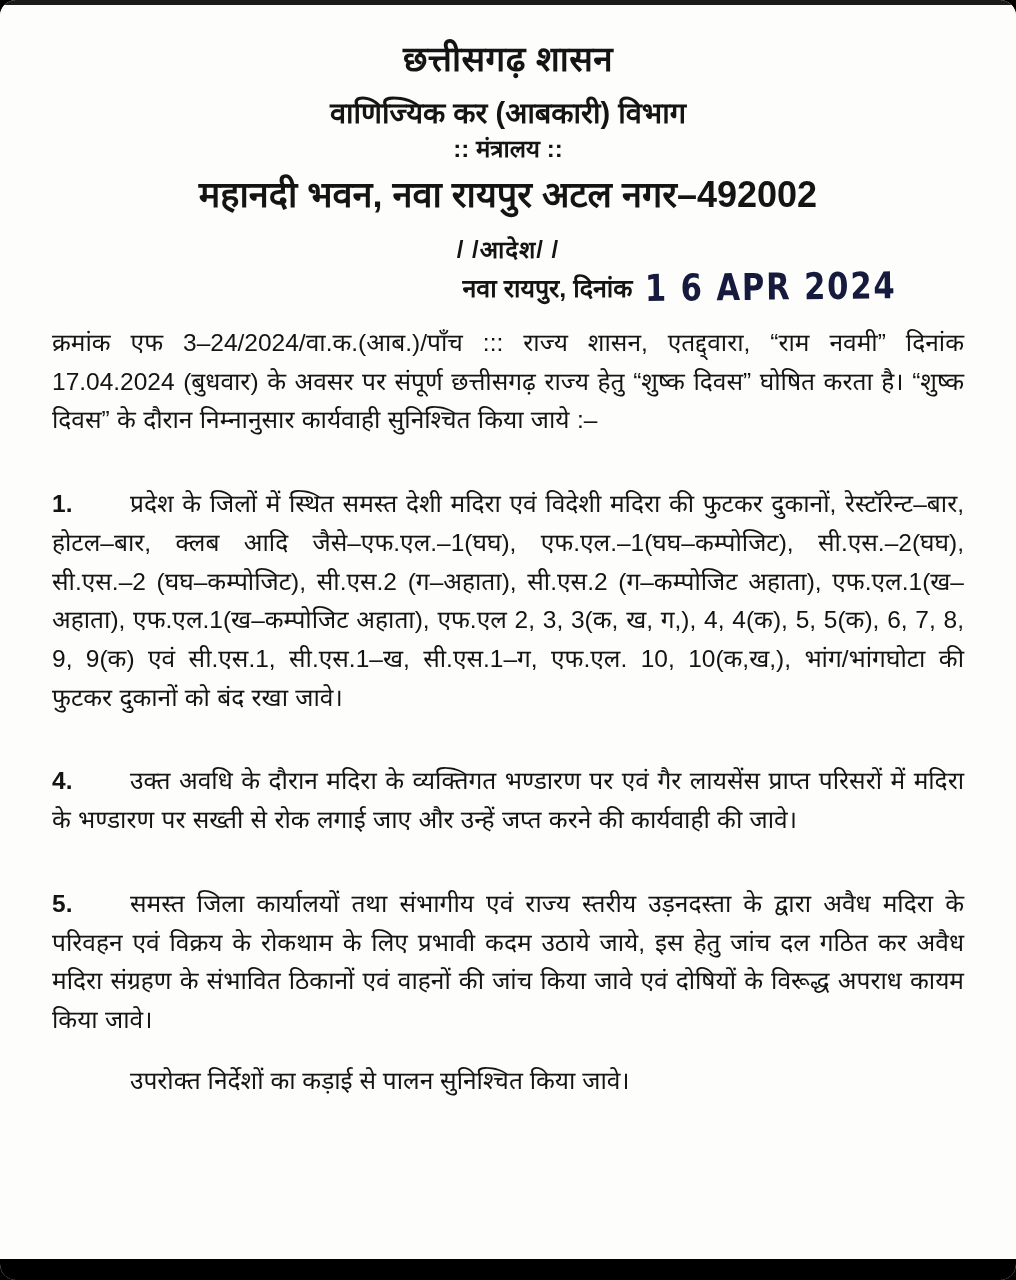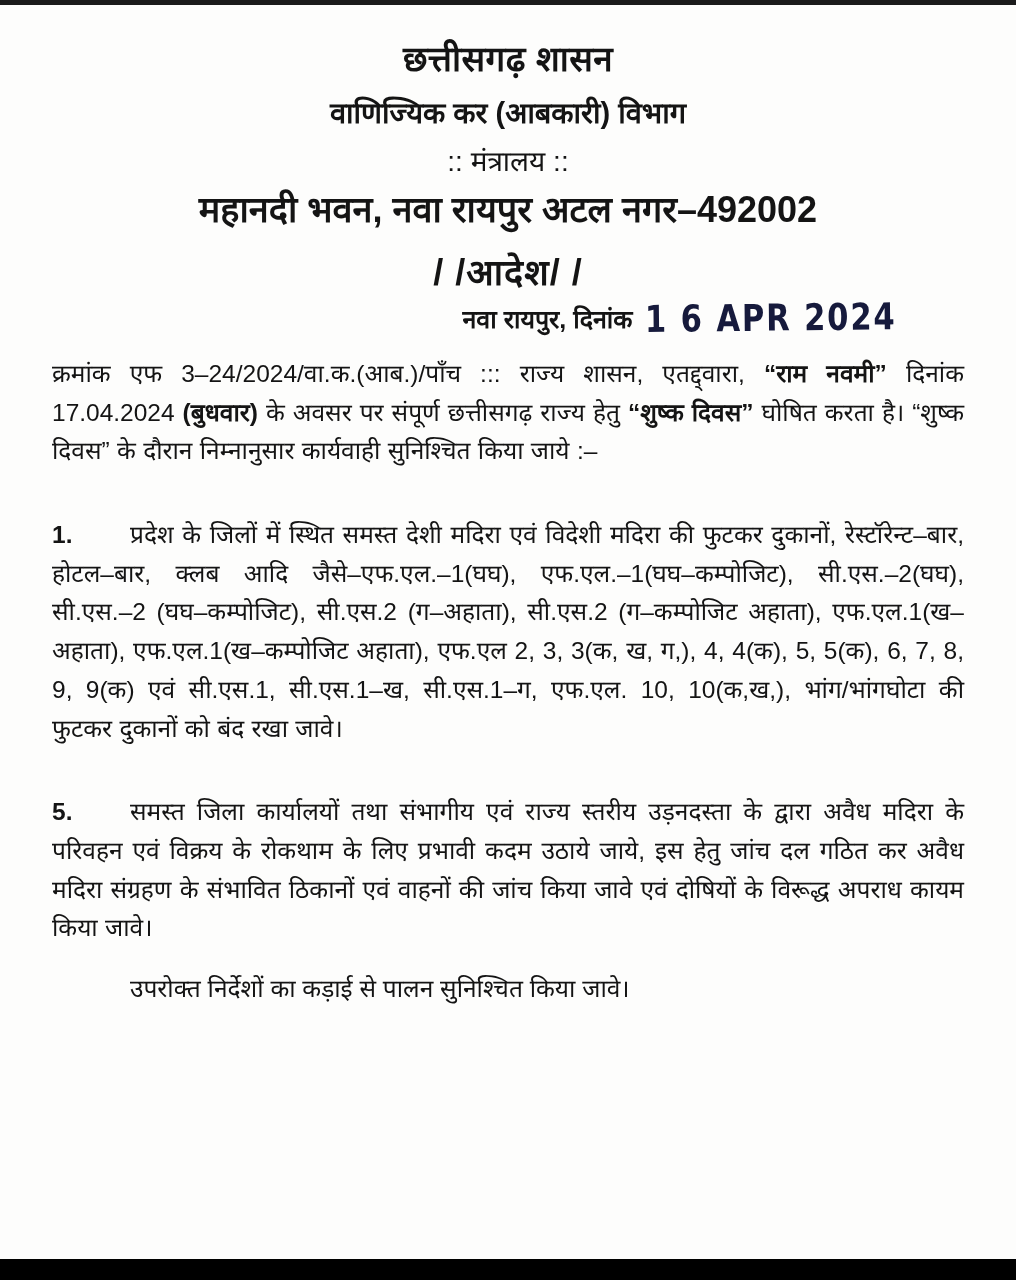--- a/index.html
+++ b/index.html
@@ -13,20 +13,21 @@
   }
 
   .page {
     position: relative;
     width: 1016px;
     height: 1280px;
     margin: 0 auto;
     background: #ffffff;
     overflow: hidden;
     color: #141414;
+    border-radius: 16px;
   }
 
   
   .scan-edge-top {
     position: absolute;
     left: 0; top: 0;
     width: 1016px; height: 5px;
     background: #1b1b1b;
   }
   .scan-edge-bottom {
@@ -76,40 +77,40 @@
     letter-spacing: .4px;
     line-height: 1.18;
   }
   .dept-name {
     font-size: 29px;
     font-weight: 600;
     margin-top: 17px;
     line-height: 1.2;
   }
   .ministry {
-    font-size: 28px;
-    font-weight: 400;
-    margin-top: 14px;
+    font-size: 24px;
+    font-weight: 700;
+    margin-top: 4px;
     line-height: 1.2;
   }
   .address {
     font-size: 36px;
     font-weight: 600;
     margin-top: 9px;
     line-height: 1.2;
   }
   .rule-00 {
     margin-top: 12px;
     font-size: 21px;
     font-weight: 700;
     letter-spacing: -1px;
   }
   .order-word {
     margin-top: 16px;
-    font-size: 36px;
+    font-size: 24px;
     font-weight: 600;
     letter-spacing: 1px;
   }
 
   
   .date-line {
     margin-top: 2px;
     text-align: right;
     padding-right: 46px;
     font-size: 25px;
@@ -144,21 +145,21 @@
     position: relative;
     padding-left: 0;
     margin-top: 45px;
   }
   .num {
     display: inline-block;
     min-width: 78px;
     font-weight: 600;
   }
   b, .b {
-    font-weight: 700;
+    font-weight: 400;
   }
   .closing {
     margin-top: 22px;
     font-size: 24.5px;
     line-height: 1.55;
     padding-left: 78px;
   }
 </style>
 </head>
 <body>
@@ -185,20 +186,22 @@
       </div>
 
       <div class="para para-intro"><span>क्रमांक एफ 3–24/2024/वा.क.(आब.)/पाँच ::: राज्य शासन, एतद्द्वारा, </span><b>“राम नवमी”</b><span> दिनांक 17.04.2024 </span><b>(बुधवार)</b><span> के अवसर पर संपूर्ण छत्तीसगढ़ राज्य हेतु </span><b>“शुष्क दिवस”</b><span> घोषित करता है। “शुष्क दिवस” के दौरान निम्नानुसार कार्यवाही सुनिश्चित किया जाये :–</span>
       </div>
 
       <div class="para numbered"><span class="num">1.</span><span>प्रदेश के जिलों में स्थित समस्त देशी मदिरा एवं विदेशी मदिरा की फुटकर दुकानों, रेस्टॉरेन्ट–बार, होटल–बार, क्लब आदि जैसे–एफ.एल.–1(घघ), एफ.एल.–1(घघ–कम्पोजिट), सी.एस.–2(घघ), सी.एस.–2 (घघ–कम्पोजिट), सी.एस.2 (ग–अहाता), सी.एस.2 (ग–कम्पोजिट अहाता), एफ.एल.1(ख–अहाता), एफ.एल.1(ख–कम्पोजिट अहाता), एफ.एल 2, 3, 3(क, ख, ग,), 4, 4(क), 5, 5(क), 6, 7, 8, 9, 9(क) एवं सी.एस.1, सी.एस.1–ख, सी.एस.1–ग, एफ.एल. 10, 10(क,ख,), भांग/भांगघोटा की फुटकर दुकानों को बंद रखा जावे।</span>
       </div>
 
 
 
+      <div class="para numbered"><span class="num">4.</span><span>उक्त अवधि के दौरान मदिरा के व्यक्तिगत भण्डारण पर एवं गैर लायसेंस प्राप्त परिसरों में मदिरा के भण्डारण पर सख्ती से रोक लगाई जाए और उन्हें जप्त करने की कार्यवाही की जावे।</span>
+      </div>
 
       <div class="para numbered"><span class="num">5.</span><span>समस्त जिला कार्यालयों तथा संभागीय एवं राज्य स्तरीय उड़नदस्ता के द्वारा अवैध मदिरा के परिवहन एवं विक्रय के रोकथाम के लिए प्रभावी कदम उठाये जाये, इस हेतु जांच दल गठित कर अवैध मदिरा संग्रहण के संभावित ठिकानों एवं वाहनों की जांच किया जावे एवं दोषियों के विरूद्ध अपराध कायम किया जावे।</span>
       </div>
 
       <div class="closing">उपरोक्त निर्देशों का कड़ाई से पालन सुनिश्चित किया जावे।</div>
 
     </div>
   </div>
 
   <div class="scan-edge-bottom"></div>

